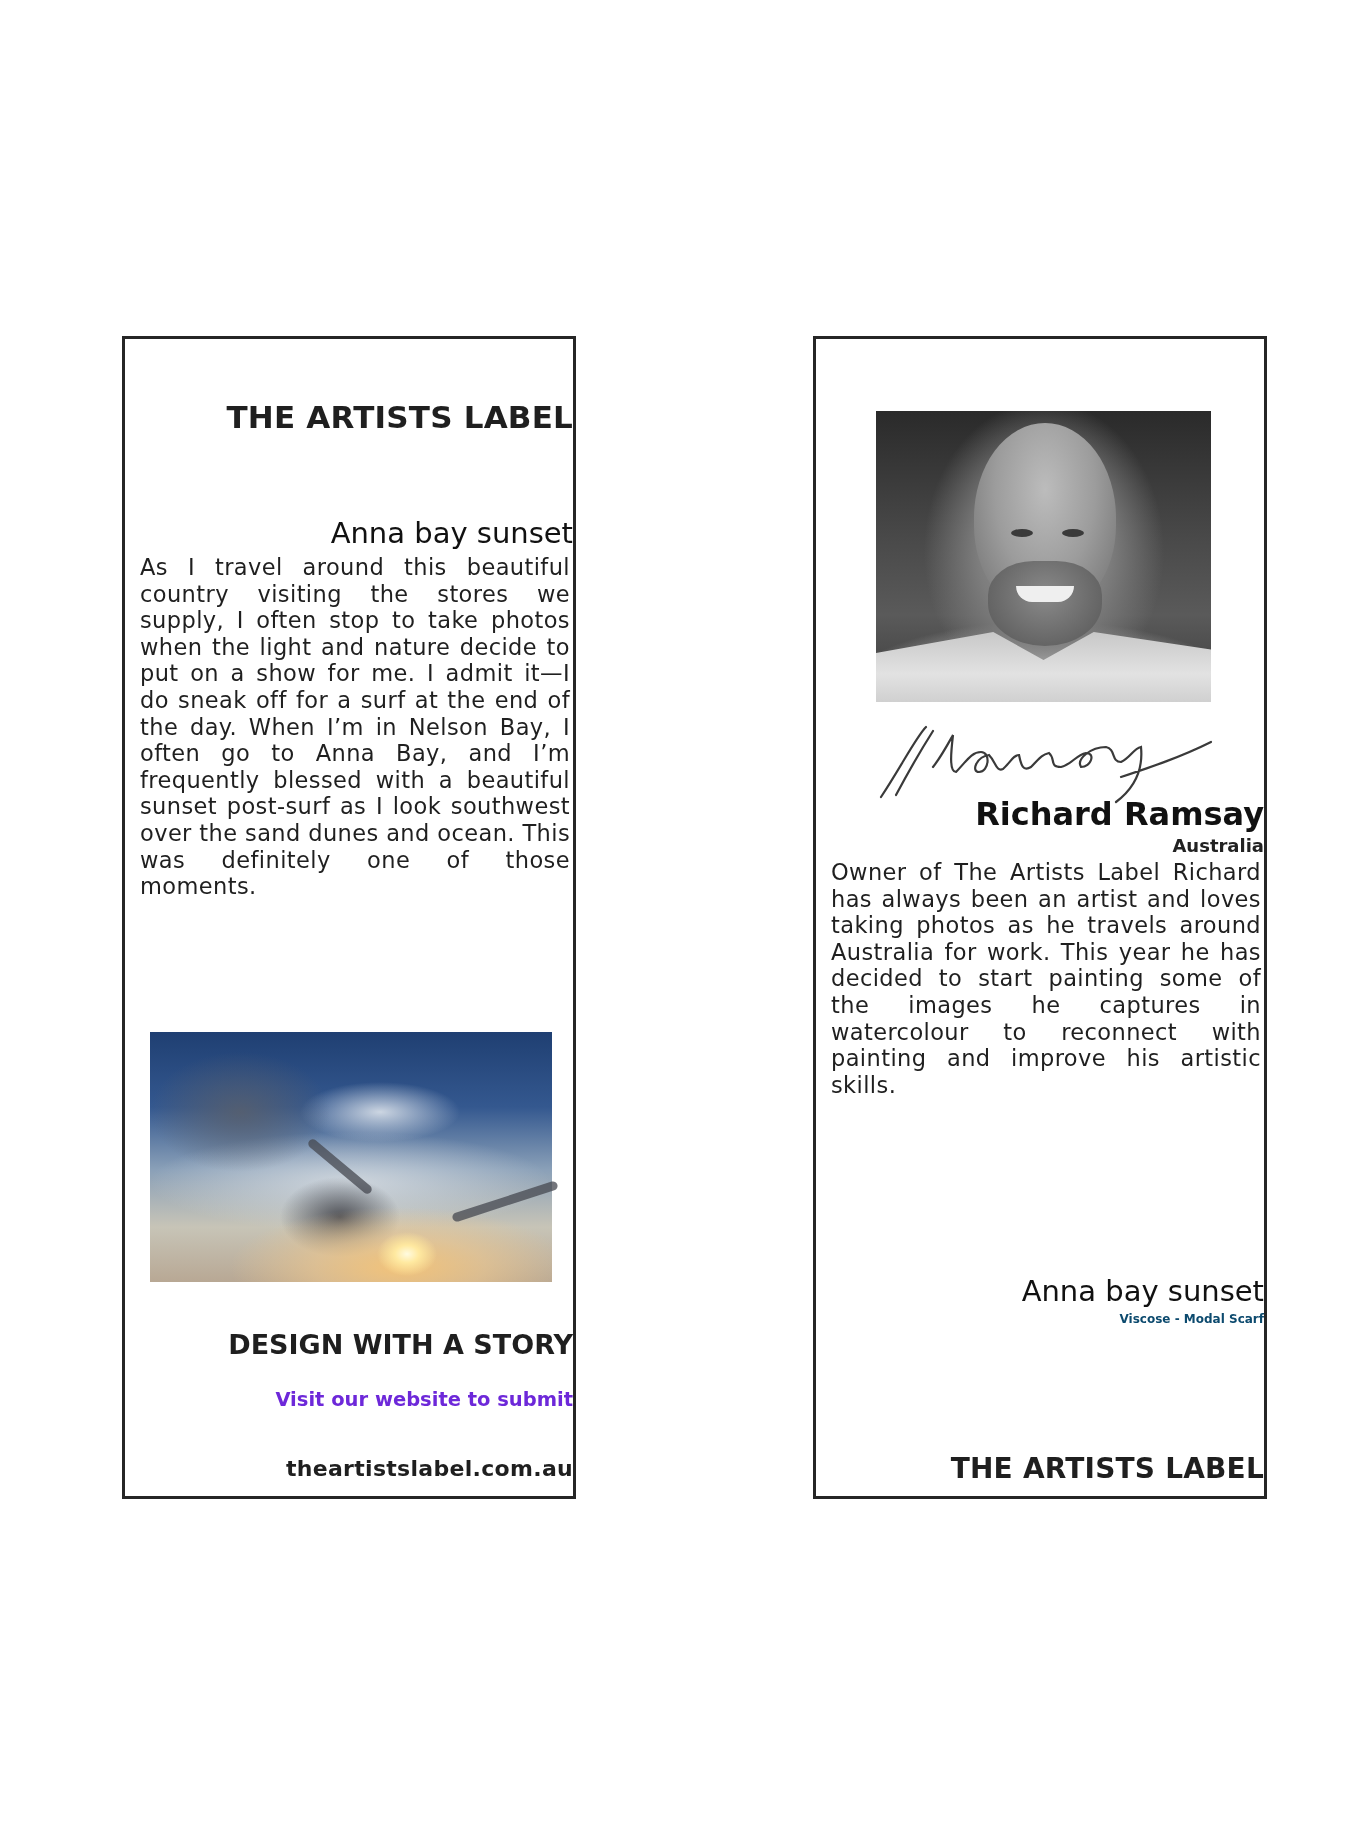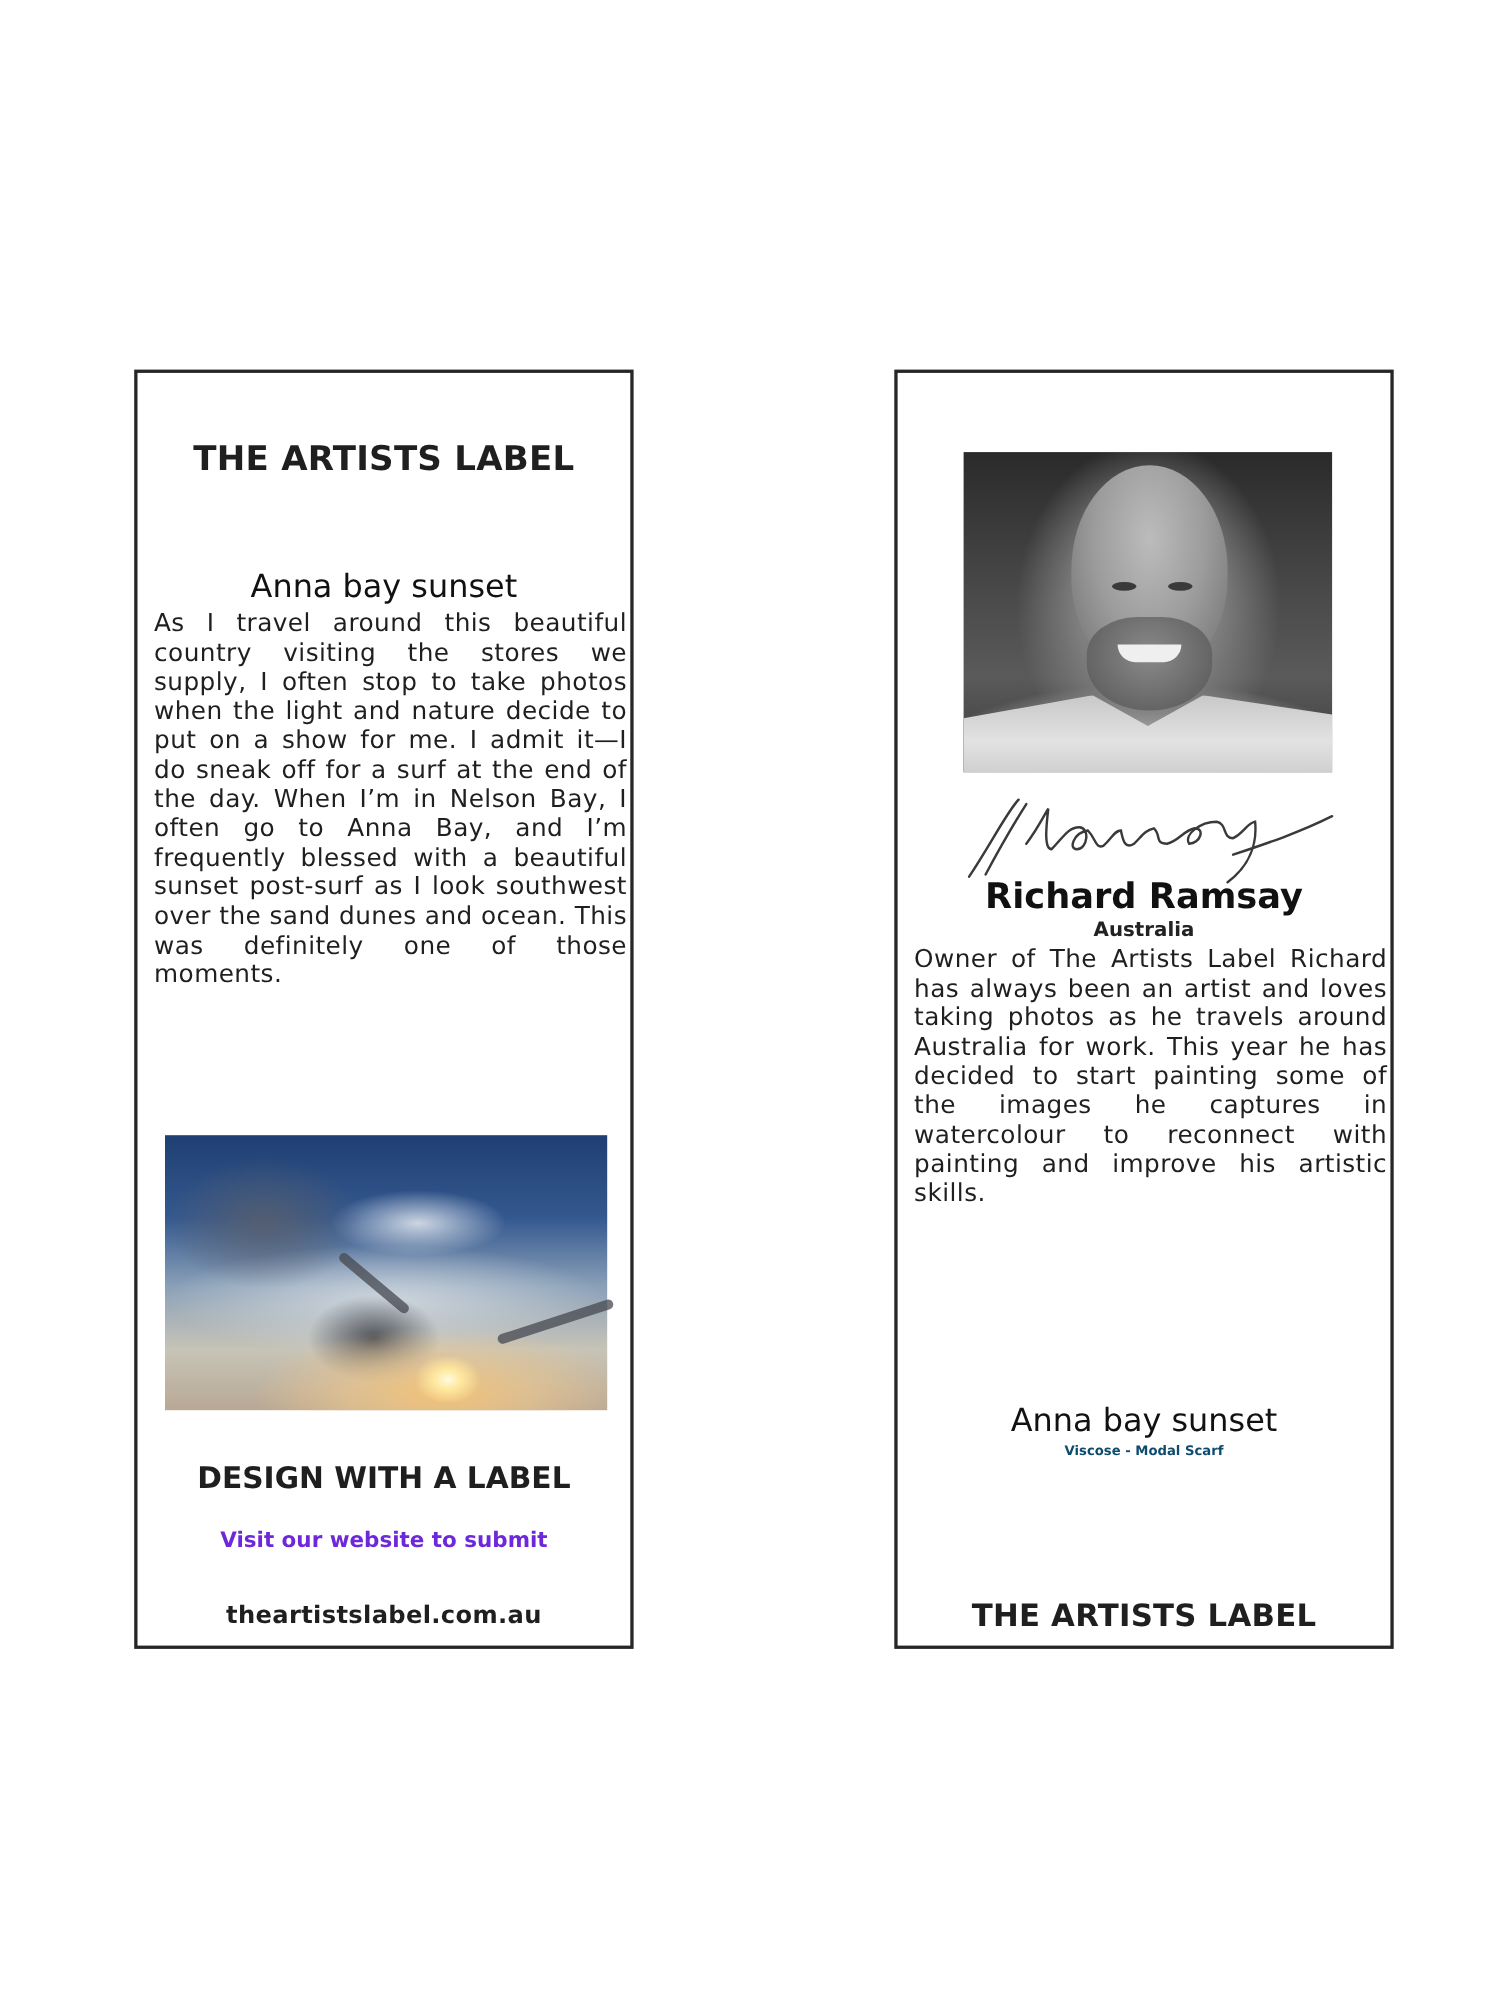--- a/index.html
+++ b/index.html
@@ -2,21 +2,21 @@
 <html><head>
 <meta charset="utf-8">
 <style>
   html, body { margin: 0; padding: 0; background: #ffffff; }
   body { width: 1365px; height: 1826px; position: relative; overflow: hidden;
          font-family: "DejaVu Sans", "Liberation Sans", sans-serif; color: #1f1f1f; }
   .card { position: absolute; top: 336px; width: 454px; height: 1163px;
           border: 3px solid #262626; box-sizing: border-box; background: #fff; }
   .card.left { left: 122px; }
   .card.right { left: 785px; margin-left: 28px; }
-  .abs { position: absolute; left: 0; right: 0; text-align: center; }
+  .abs { position: absolute; left: 0; right: 0; text-align: right; }
   .brand { font-weight: bold; font-size: 31px; letter-spacing: 0.2px; color: #1f1f1f; }
   .title { font-weight: normal; font-size: 29px; color: #111; }
   .body-text { position: absolute; left: 15px; right: 3px; font-size: 22.5px; line-height: 26.6px;
                text-align: justify; color: #1f1f1f; letter-spacing: 0.4px; }
   .sky { position: absolute; left: 25px; top: 693px; width: 402px; height: 250px;
          background:
            radial-gradient(ellipse 30px 22px at 257px 222px, #fffbe0 0%, #ffe9a0 40%, rgba(255,220,130,0) 100%),
            radial-gradient(ellipse 170px 60px at 250px 235px, rgba(245,196,120,0.95) 0%, rgba(240,200,140,0.6) 50%, rgba(220,210,190,0) 100%),
            radial-gradient(ellipse 60px 40px at 190px 185px, rgba(60,62,70,0.85) 0%, rgba(70,75,85,0) 100%),
            radial-gradient(ellipse 90px 60px at 90px 80px, rgba(90,95,105,0.8) 0%, rgba(110,115,125,0) 100%),
@@ -49,21 +49,21 @@
 <body>
 
 <div class="card left">
   <div class="abs brand" style="top:60px;">THE ARTISTS LABEL</div>
   <div class="abs title" style="top:177px;">Anna bay sunset</div>
   <div class="body-text" style="top:215px;">As I travel around this beautiful country visiting the stores we supply, I often stop to take photos when the light and nature decide to put on a show for me. I admit it—I do sneak off for a surf at the end of the day. When I’m in Nelson Bay, I often go to Anna Bay, and I’m frequently blessed with a beautiful sunset post-surf as I look southwest over the sand dunes and ocean. This was definitely one of those moments.</div>
   <div class="sky">
     <div class="streak" style="left:300px; top:165px; width:110px;"></div>
     <div class="streak" style="left:150px; top:130px; width:80px; transform:rotate(40deg);"></div>
   </div>
-  <div class="abs story" style="top:990px;">DESIGN WITH A LABEL</div>
+  <div class="abs story" style="top:990px;">DESIGN WITH A STORY</div>
   <div class="abs small-bold" style="top:1048px;">Visit our website to submit</div>
   <div class="abs url" style="top:1117px;">theartistslabel.com.au</div>
 </div>
 
 <div class="card right">
   <div class="portrait">
     <div class="head"></div>
     <div class="eye" style="left:135px;"></div>
     <div class="eye" style="left:186px;"></div>
     <div class="beard"></div>

